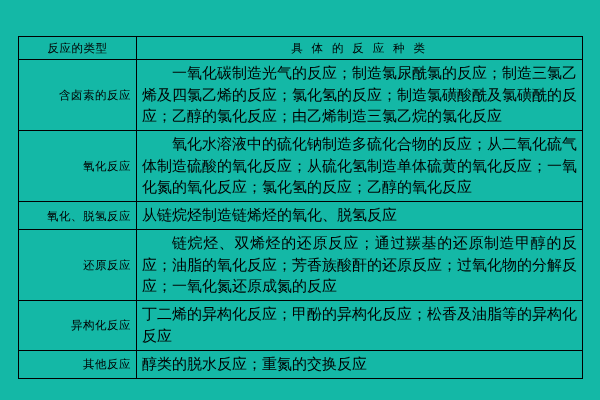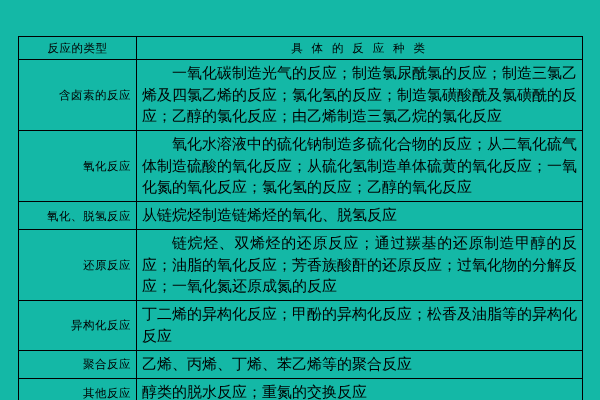--- a/index.html
+++ b/index.html
@@ -103,22 +103,18 @@
       </tr>
       <tr>
         <td class="type-cell">还原反应</td>
         <td class="detail-cell indent">链烷烃、双烯烃的还原反应；通过羰基的还原制造甲醇的反应；油脂的氧化反应；芳香族酸酐的还原反应；过氧化物的分解反应；一氧化氮还原成氮的反应</td>
       </tr>
       <tr>
         <td class="type-cell">异构化反应</td>
         <td class="detail-cell">丁二烯的异构化反应；甲酚的异构化反应；松香及油脂等的异构化反应</td>
       </tr>
       <tr>
-        <td class="type-cell">聚合反应</td>
-        <td class="detail-cell">乙烯、丙烯、丁烯、苯乙烯等的聚合反应</td>
-      </tr>
-      <tr>
         <td class="type-cell">其他反应</td>
         <td class="detail-cell">醇类的脱水反应；重氮的交换反应</td>
       </tr>
     </tbody>
   </table>
 </div>
 
 </body></html>

